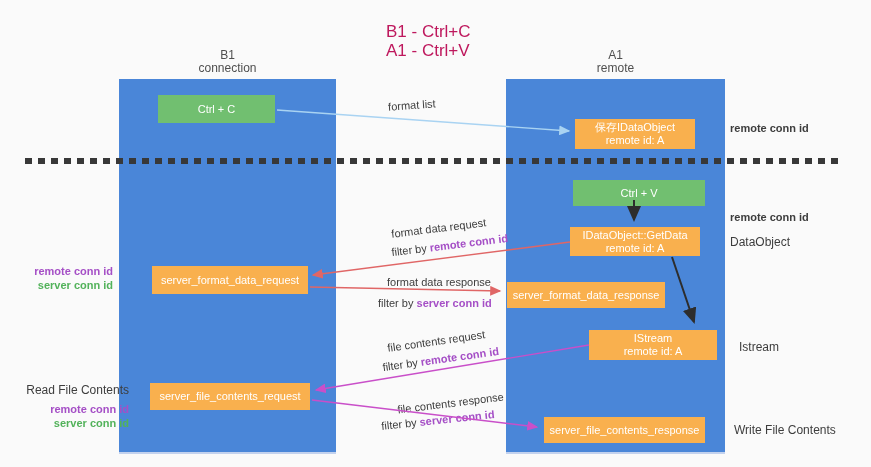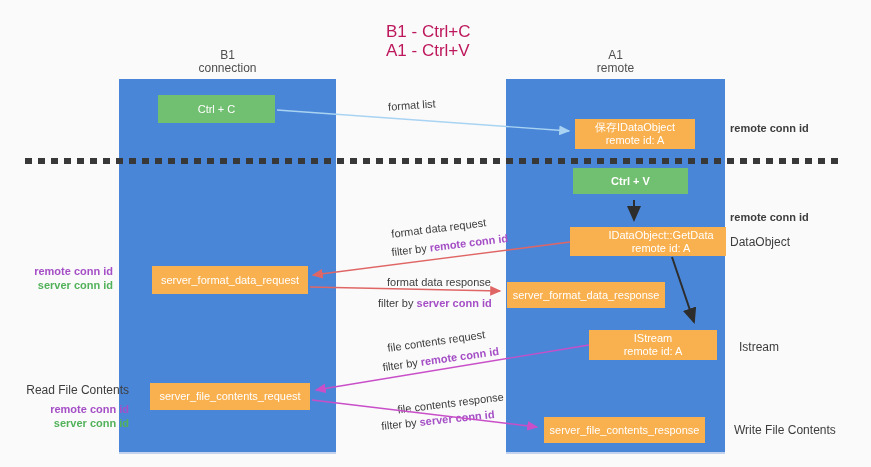--- a/index.html
+++ b/index.html
@@ -22,22 +22,22 @@
     background:repeating-linear-gradient(90deg,#383838 0 7px,transparent 7px 13px);
   }
   .node {
     display:flex; flex-direction:column; align-items:center; justify-content:center;
     color:#ffffff; font-size:11px; line-height:13px; text-align:center; white-space:nowrap;
   }
   .green  { background:#71bf70; }
   .orange { background:#f9b04e; }
   .n-ctrl-c   { left:158px; top:95px;  width:117px; height:28px; }
   .n-save     { left:575px; top:119px; width:120px; height:30px; }
-  .n-ctrl-v   { left:573px; top:168px; width:115px; height:26px;font-weight:bold; }
-  .n-getdata  { left:570px; top:227px; width:130px; height:29px;padding-left:26px; }
+  .n-ctrl-v   { left:573px; top:180px; width:132px; height:26px; }
+  .n-getdata  { left:570px; top:227px; width:130px; height:29px; }
   .n-fmt-req  { left:152px; top:266px; width:156px; height:28px; }
   .n-fmt-res  { left:507px; top:282px; width:158px; height:26px; }
   .n-istream  { left:589px; top:330px; width:128px; height:30px; }
   .n-file-req { left:150px; top:383px; width:160px; height:27px; }
   .n-file-res { left:544px; top:417px; width:161px; height:26px; }
   .flow { position:absolute; font-size:11px; color:#3d3d3d; white-space:nowrap; }
   .r4 { transform:rotate(-4deg); }
   .r6 { transform:rotate(-6deg); }
   .r7 { transform:rotate(-7deg); }
   .r8 { transform:rotate(-8deg); }

